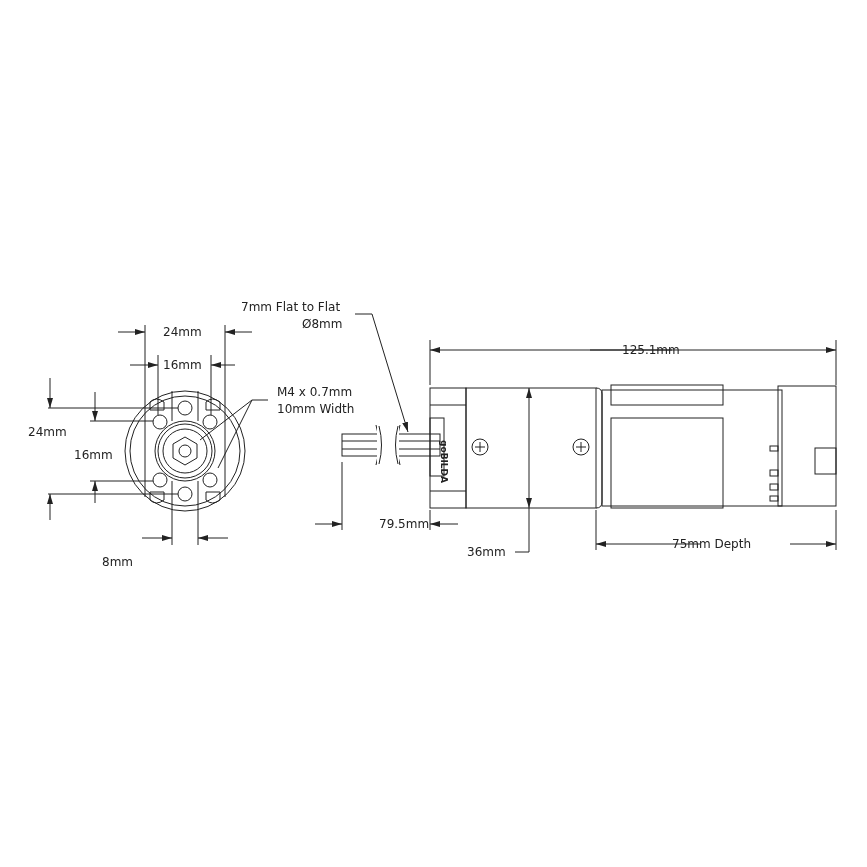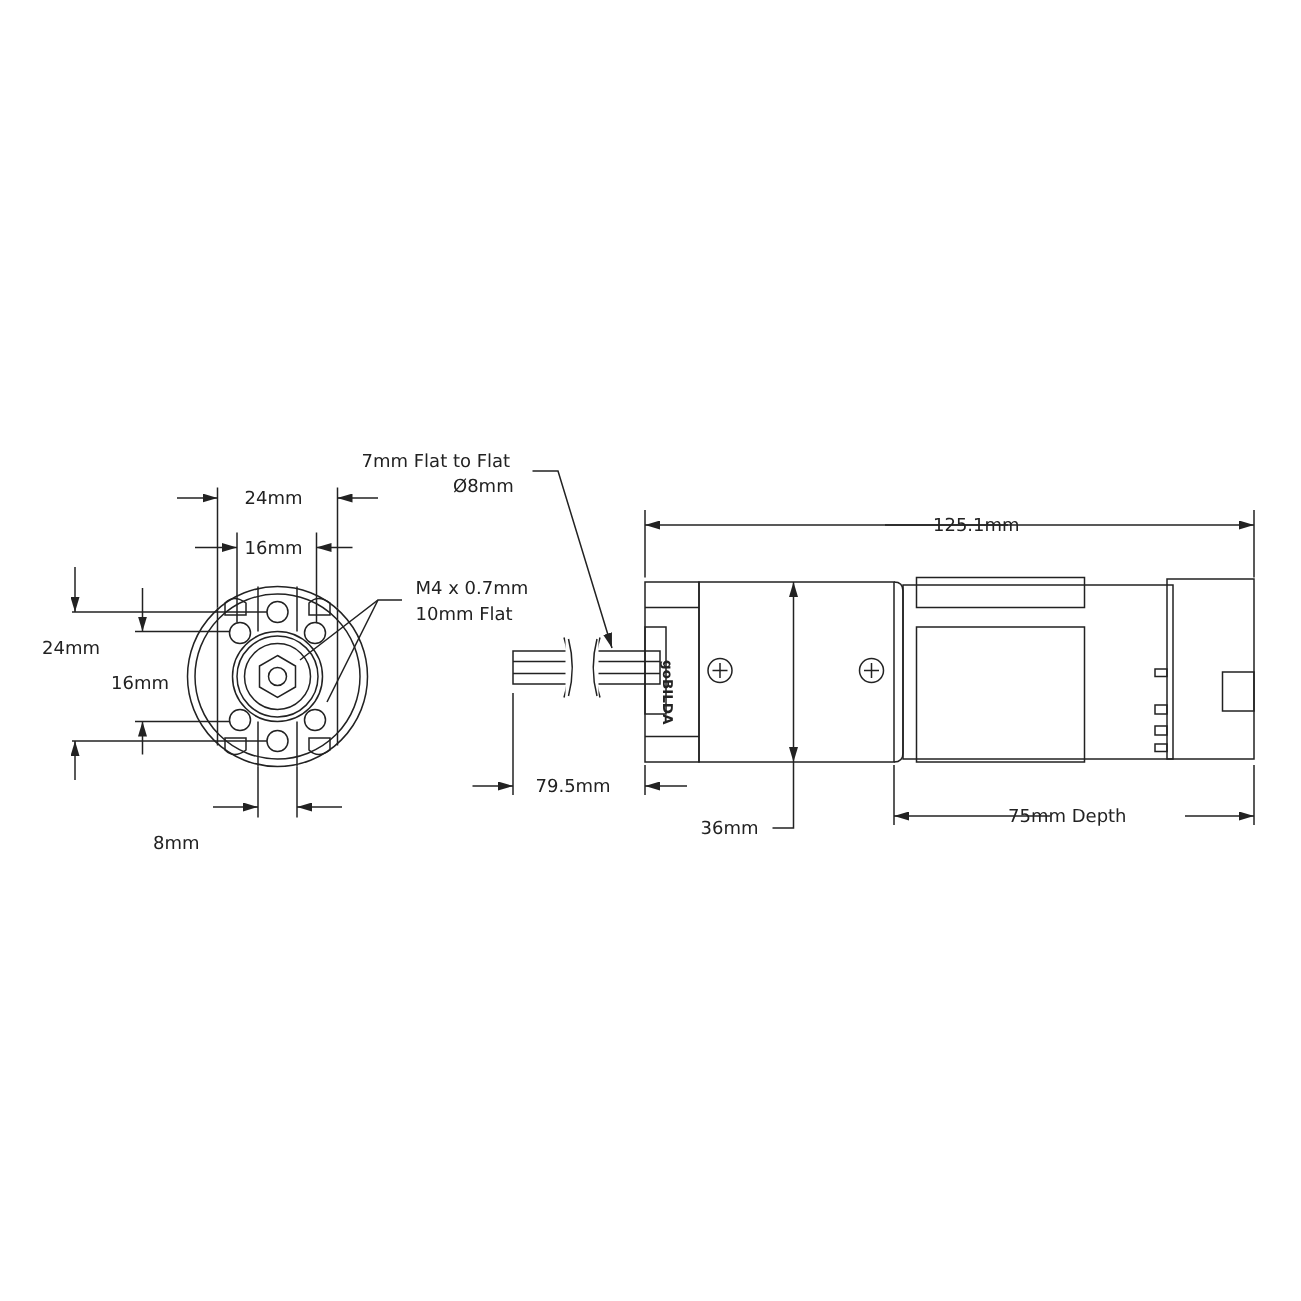--- a/index.html
+++ b/index.html
@@ -124,20 +124,20 @@
     <polyline points="355,314 372,314 408,432" marker-end="url(#arr)"></polyline>
   </g>
 </svg>
 
 <div class="lbl" style="left:163px;top:326px">24mm</div>
 <div class="lbl" style="left:163px;top:359px">16mm</div>
 <div class="lbl" style="left:28px;top:426px">24mm</div>
 <div class="lbl" style="left:74px;top:449px">16mm</div>
 <div class="lbl" style="left:102px;top:556px">8mm</div>
 <div class="lbl" style="left:277px;top:386px">M4 x 0.7mm</div>
-<div class="lbl" style="left:277px;top:403px">10mm Flat</div>
+<div class="lbl" style="left:277px;top:403px">10mm Width</div>
 <div class="lbl" style="left:241px;top:301px">7mm Flat to Flat</div>
 <div class="lbl" style="left:302px;top:318px">Ø8mm</div>
 <div class="lbl" style="left:622px;top:344px">125.1mm</div>
-<div class="lbl" style="left:357px;top:518px">79.5mm</div>
+<div class="lbl" style="left:379px;top:518px">79.5mm</div>
 <div class="lbl" style="left:467px;top:546px">36mm</div>
 <div class="lbl" style="left:672px;top:538px">75mm Depth</div>
 <div class="lbl" style="left:448px;top:440px;font-size:9px;transform:rotate(90deg);transform-origin:left top;font-weight:bold">goBILDA</div>
 
 </body></html>

